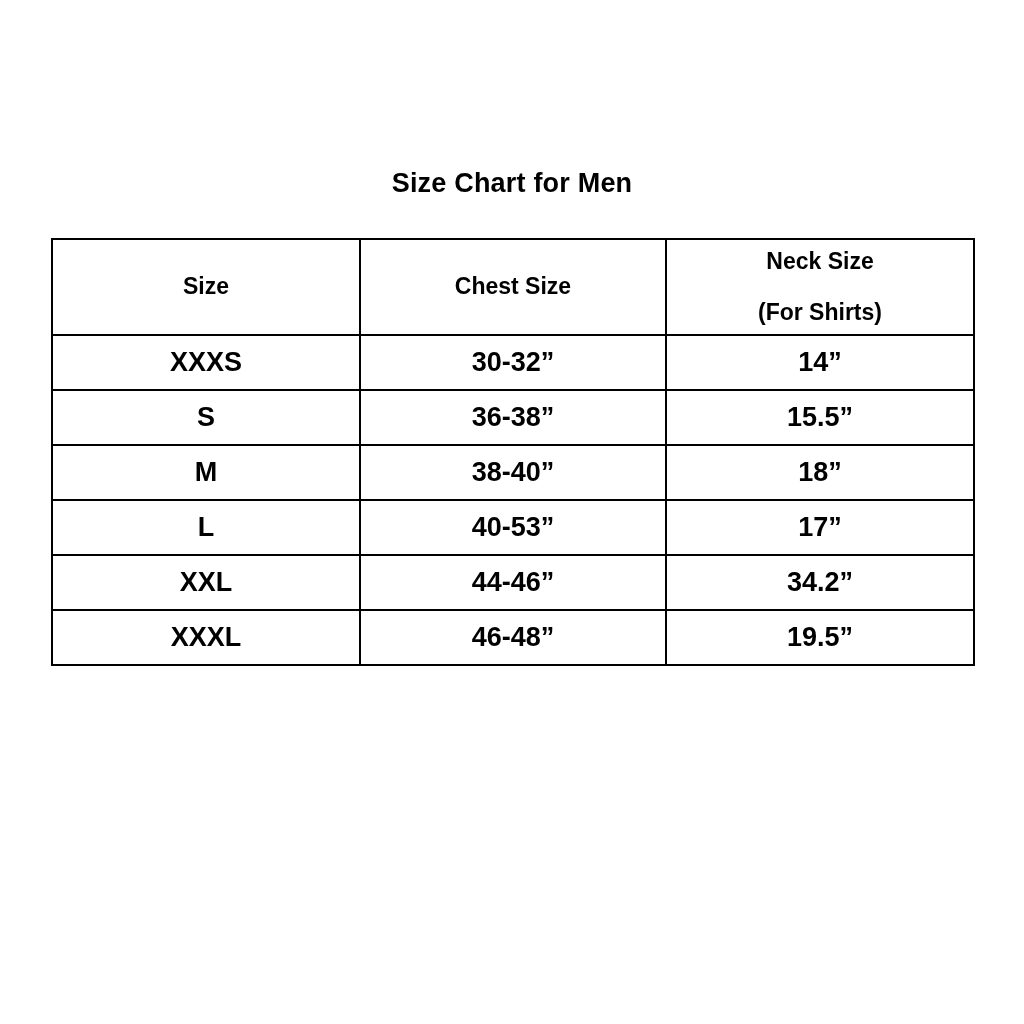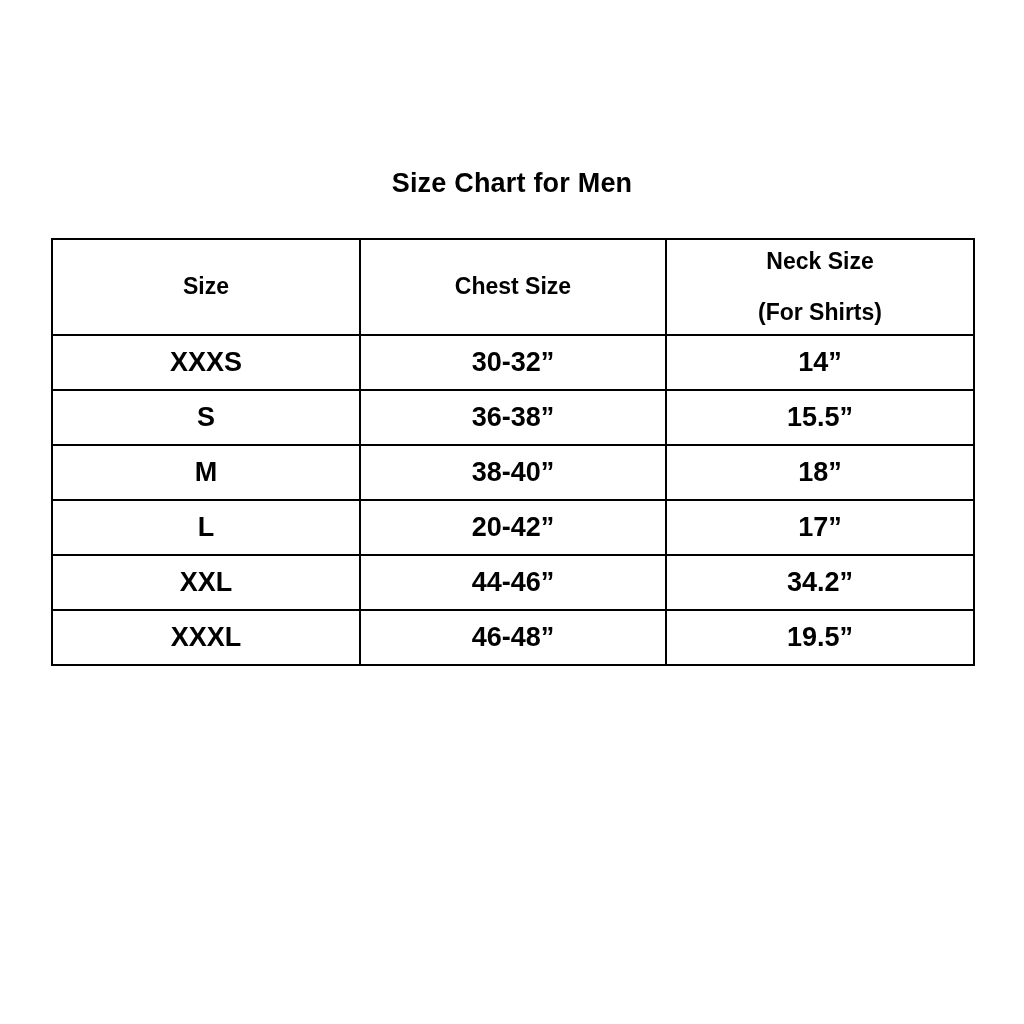--- a/index.html
+++ b/index.html
@@ -109,21 +109,21 @@
           <td>36-38”</td>
           <td>15.5”</td>
         </tr>
         <tr>
           <td>M</td>
           <td>38-40”</td>
           <td>18”</td>
         </tr>
         <tr>
           <td>L</td>
-          <td>20-42”</td>
+          <td>40-53”</td>
           <td>17”</td>
         </tr>
         <tr>
           <td>XXL</td>
           <td>44-46”</td>
           <td>34.2”</td>
         </tr>
         <tr>
           <td>XXXL</td>
           <td>46-48”</td>

